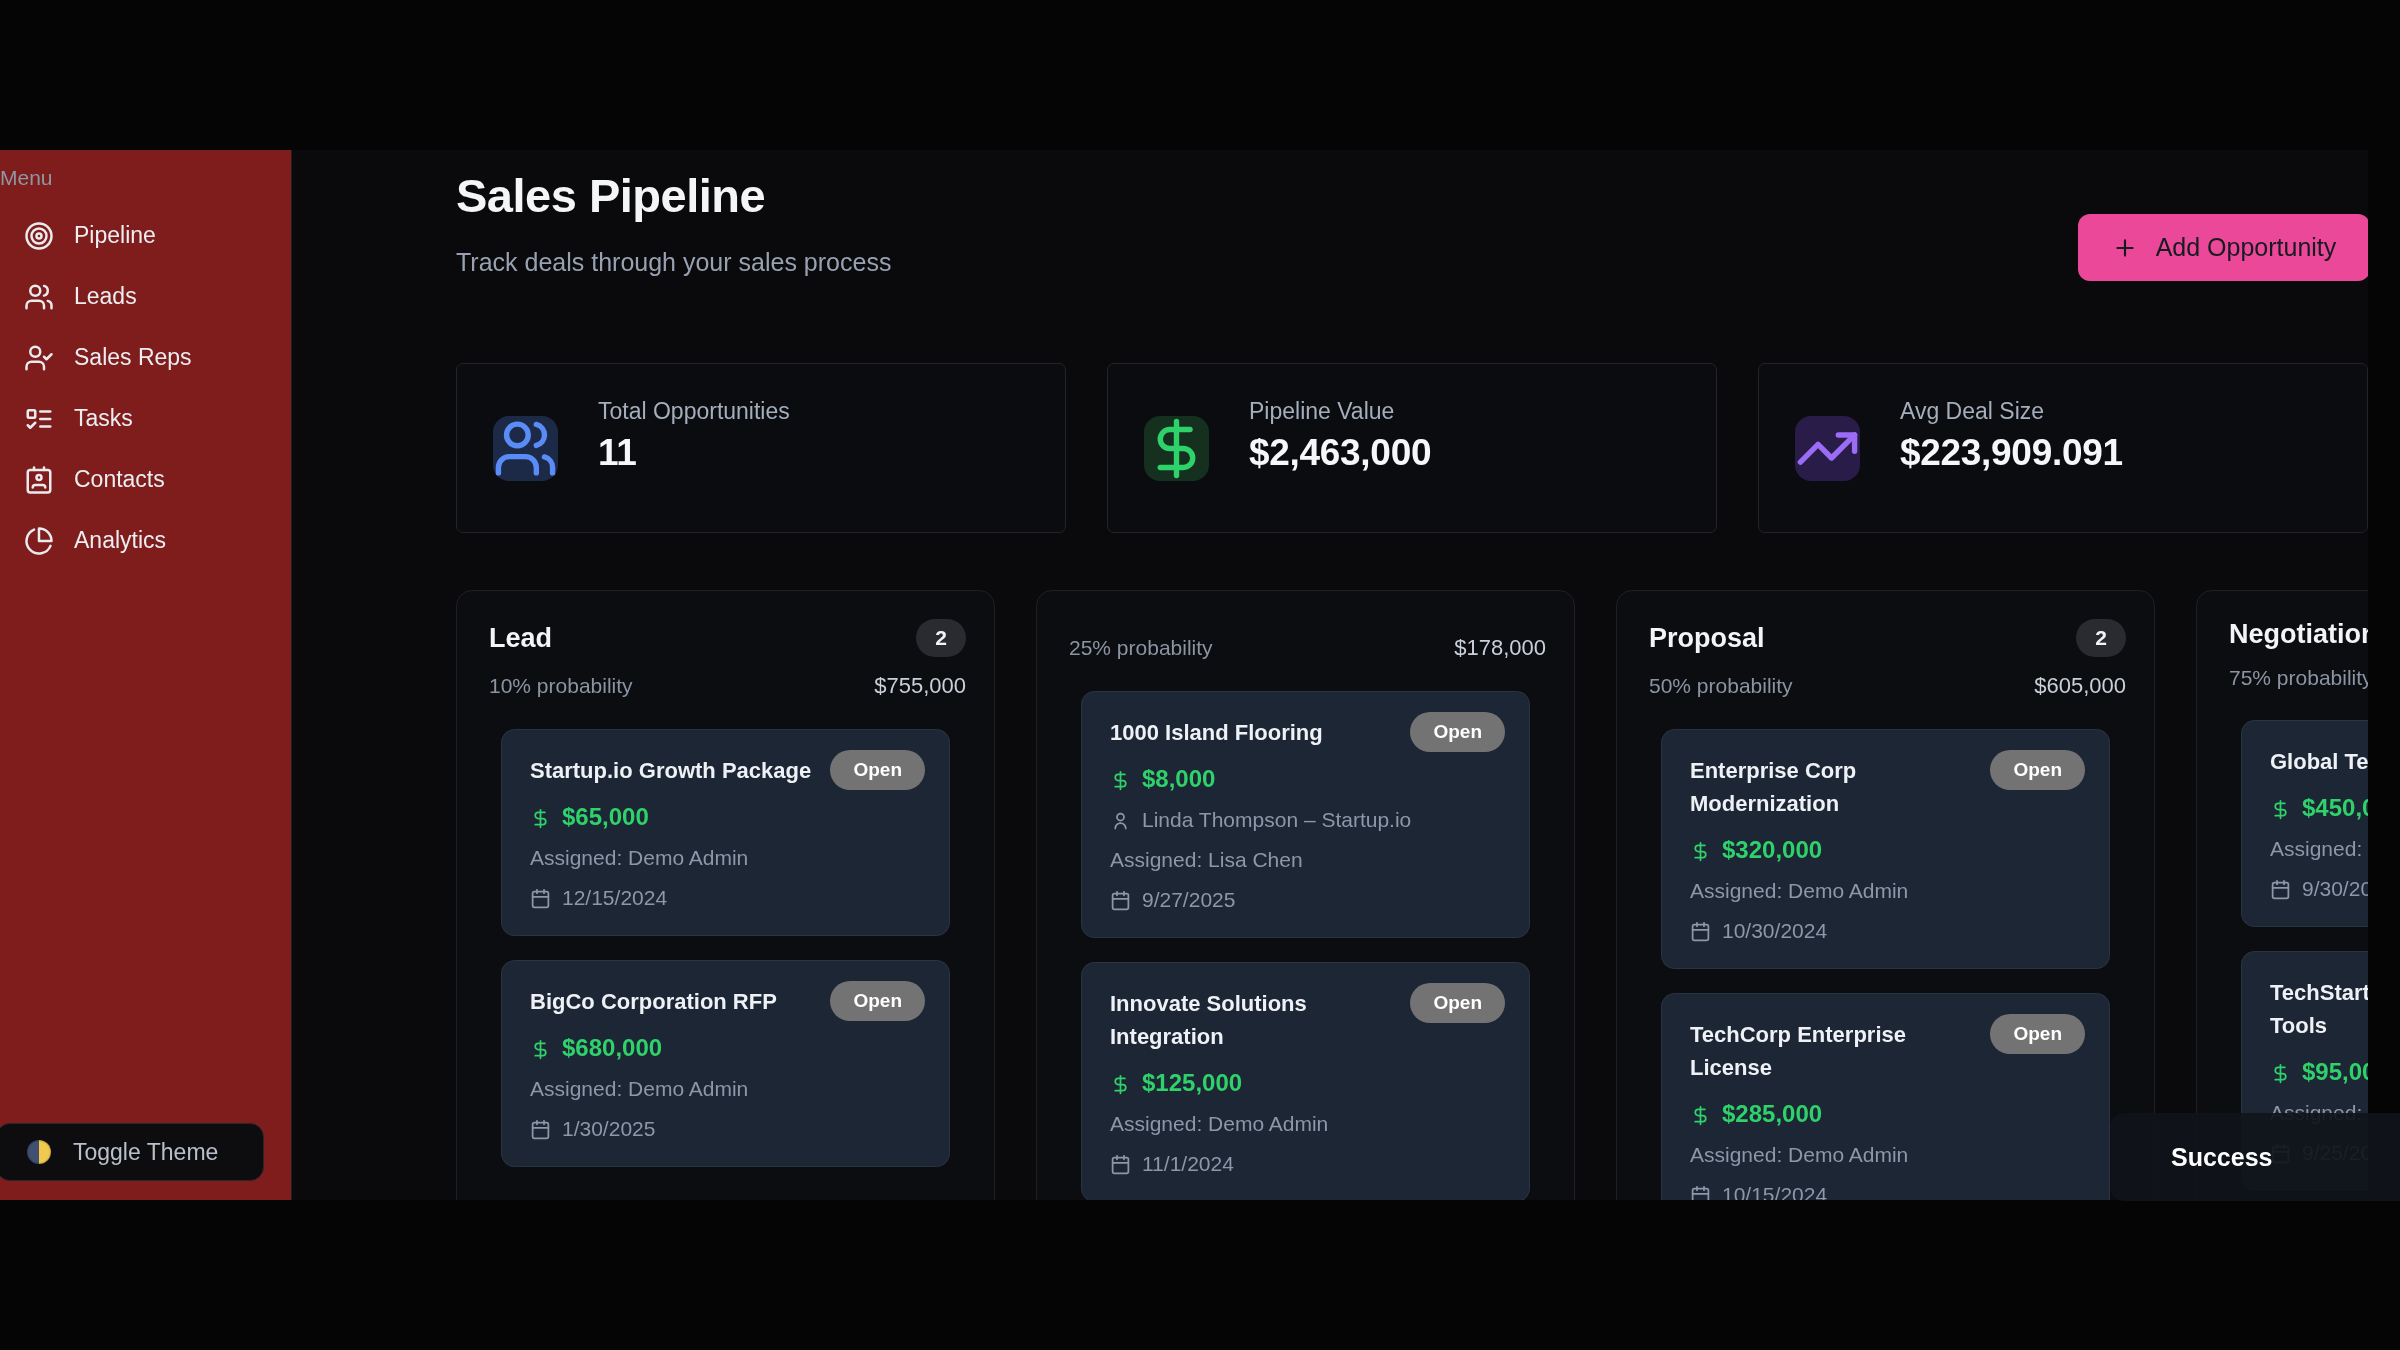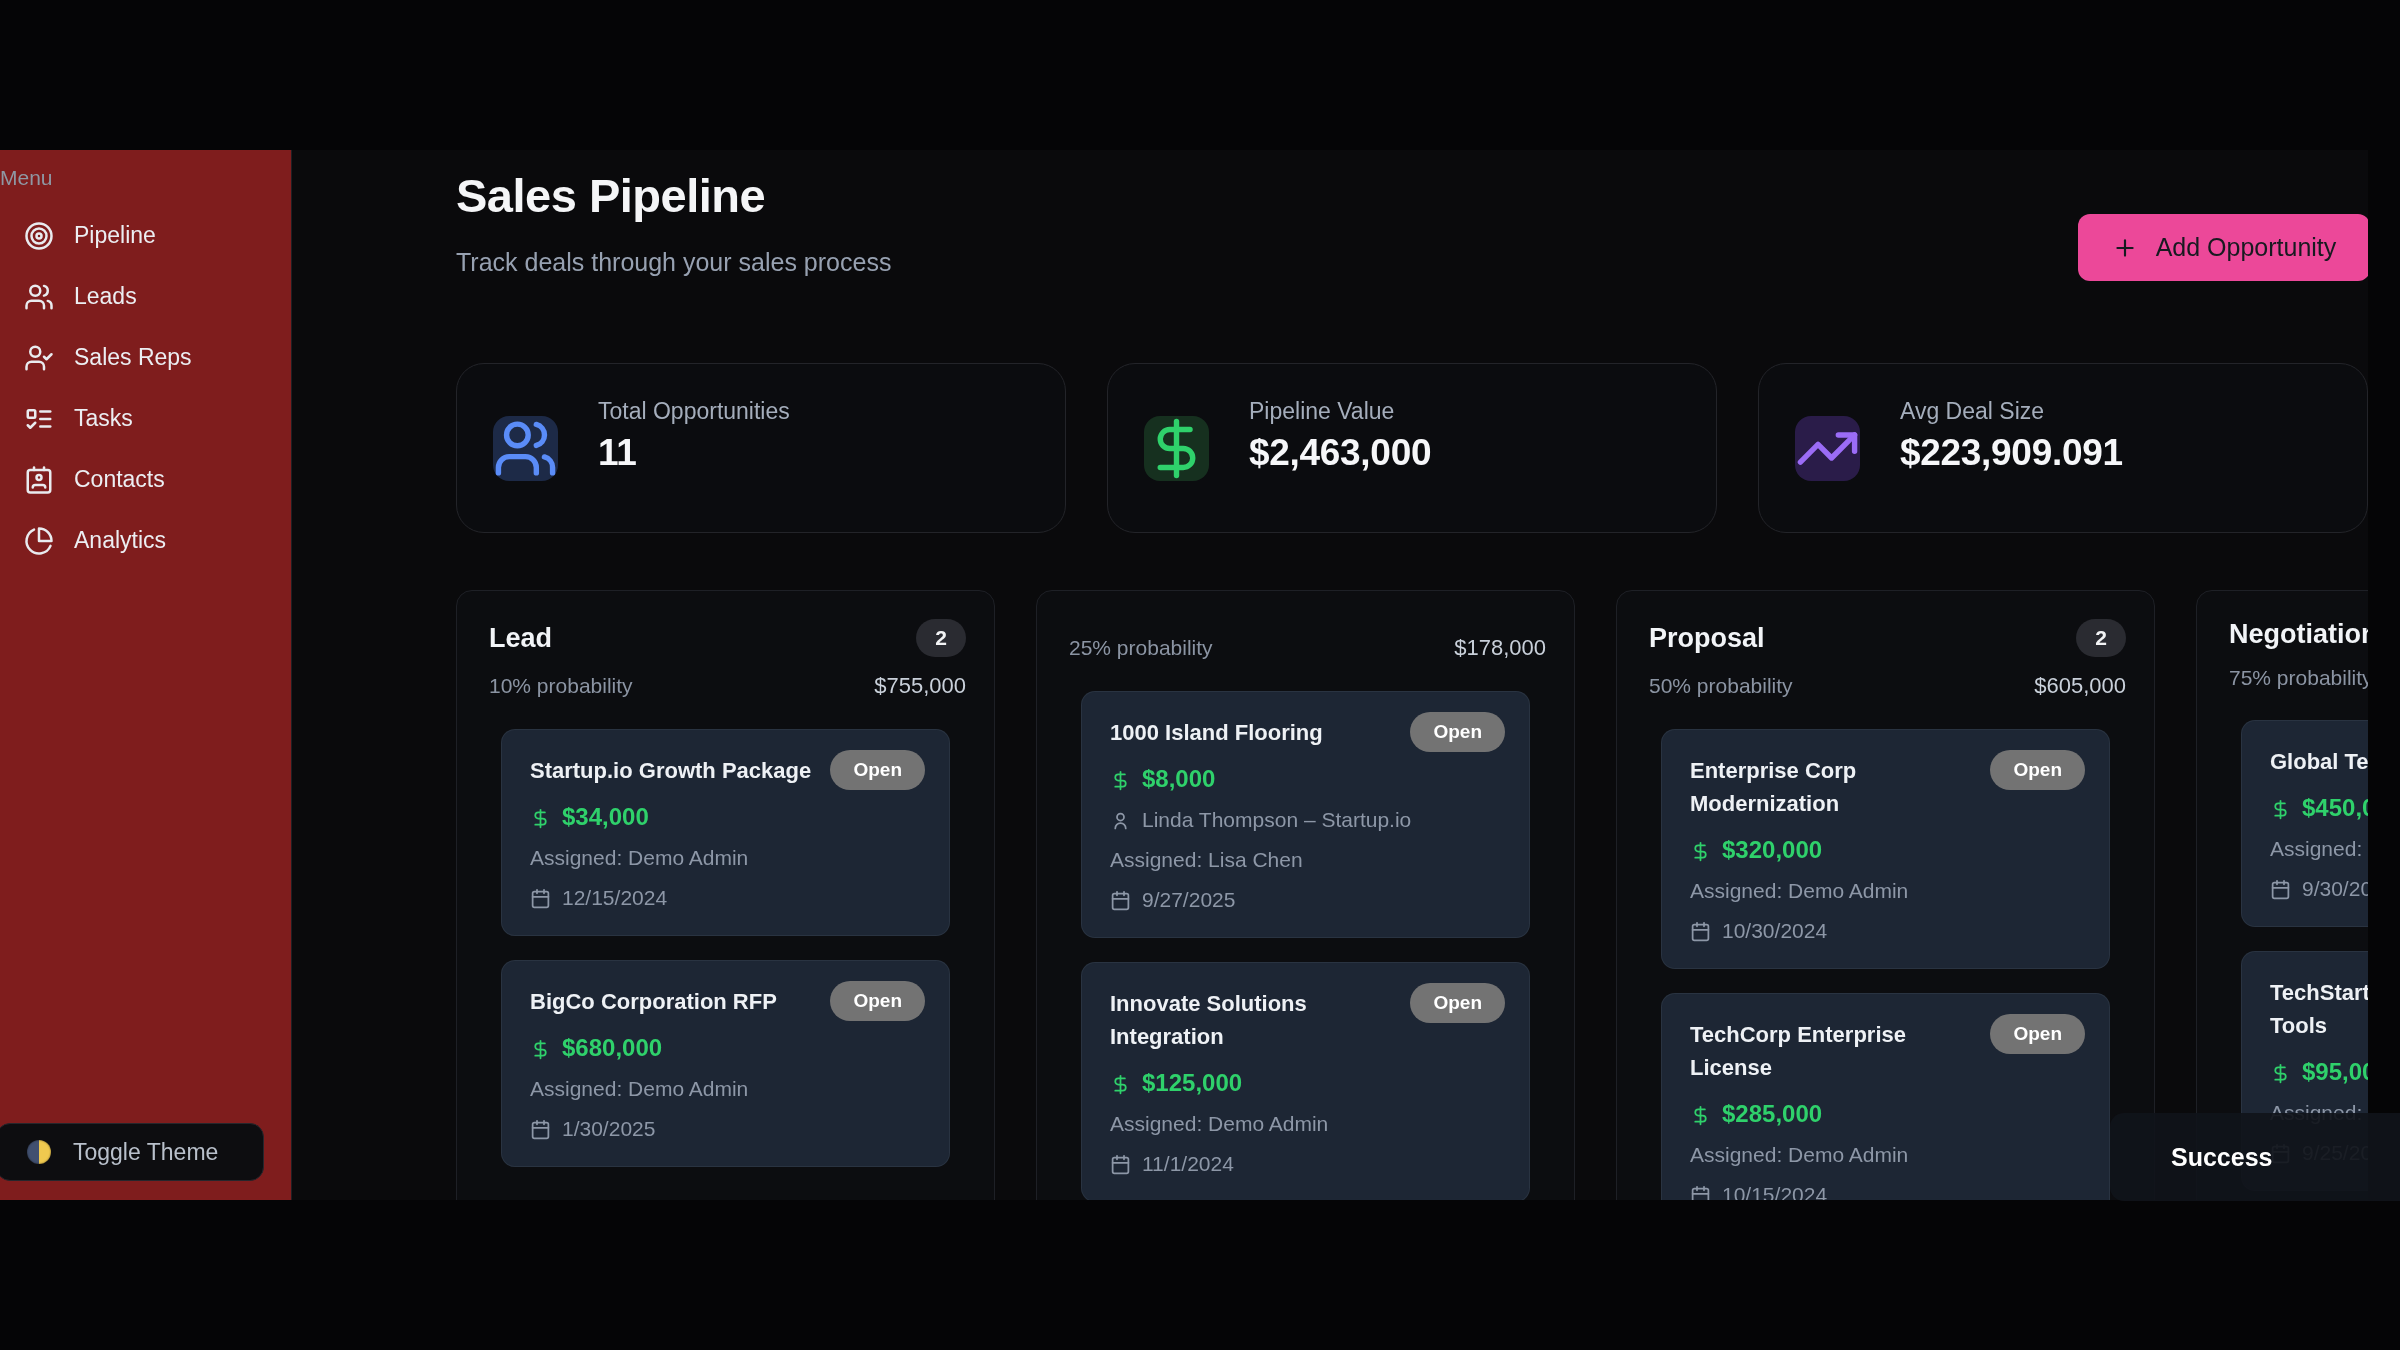--- a/index.html
+++ b/index.html
@@ -19,21 +19,21 @@
   .theme-btn{position:absolute;left:-4px;top:973px;width:268px;height:58px;border:1px solid #26262c;border-radius:14px;background:#0d0d10;display:flex;align-items:center;gap:22px;padding-left:30px;box-sizing:border-box;cursor:pointer;color:#b9c0cb;font-size:23px;}
   .moon{width:24px;height:24px;border-radius:50%;background:linear-gradient(90deg,#415070 50%,#f0c94f 50%);box-shadow:inset 0 0 2px rgba(0,0,0,.6);}
   
   .main{position:absolute;left:292px;top:0;width:2076px;height:1050px;overflow:hidden;}
   .page-title{position:absolute;left:164px;top:18px;font-size:47px;font-weight:bold;letter-spacing:-0.5px;color:#f4f5f7;}
   .page-sub{position:absolute;left:164px;top:98px;font-size:25px;color:#97a1b1;}
   .add-btn{position:absolute;left:1786px;top:64px;width:292px;height:67px;background:#ec4899;border:none;border-radius:12px;color:#171a20;font-size:25px;font-weight:400;display:flex;align-items:center;justify-content:center;gap:18px;cursor:pointer;}
   .add-btn .btn-ic{width:26px;height:26px;color:#171a20;}
   
   .stats{position:absolute;left:164px;top:213px;display:flex;gap:41px;}
-  .stat-card{width:610px;height:170px;background:#0b0c0f;border:1px solid #232429;border-radius:28px;position:relative;box-sizing:border-box;}
+  .stat-card{width:610px;height:170px;background:#0b0c0f;border:1px solid #232429;border-radius:7px;position:relative;box-sizing:border-box;}
   .stat-tile{position:absolute;left:36px;top:52px;width:65px;height:65px;border-radius:16px;display:flex;align-items:center;justify-content:center;}
   .stat-tile svg{width:32px;height:32px;}
   .stat-label{position:absolute;left:141px;top:34px;font-size:23px;color:#a5aebc;}
   .stat-value{position:absolute;left:141px;top:68px;font-size:37px;font-weight:bold;color:#f6f7f9;letter-spacing:-0.3px;}
   
   .board{position:absolute;left:164px;top:440px;display:flex;gap:41px;}
   .column{width:539px;flex:0 0 539px;background:#0c0d10;border:1px solid #1e2026;border-radius:16px;padding:28px 0 40px;box-sizing:border-box;height:780px;}
   .col-head{padding:0 28px 0 32px;}
   .col-title-row{display:flex;align-items:center;justify-content:space-between;}
   .col-title{font-size:27px;font-weight:bold;color:#f2f4f7;}
@@ -180,21 +180,21 @@
           </div>
           <div class="cards">
             <div class="card">
               <span class="badge-open">Open</span>
               <div class="card-title">Startup.io Growth Package</div>
               <div class="amount-row">
                 <span class="row-ic"><svg class="" viewBox="0 0 24 24" fill="none" stroke="currentColor" stroke-width="2" stroke-linecap="round" stroke-linejoin="round" style="width:100%;height:100%">
                     <line x1="12" x2="12" y1="2" y2="22"></line>
                     <path d="M17 5H9.5a3.5 3.5 0 0 0 0 7h5a3.5 3.5 0 0 1 0 7H6"></path>
                   </svg></span>
-                <span>$34,000</span>
+                <span>$65,000</span>
               </div>
               <div class="meta-row">
                 <span>Assigned: Demo Admin</span>
               </div>
               <div class="meta-row">
                 <span class="row-ic"><svg class="" viewBox="0 0 24 24" fill="none" stroke="currentColor" stroke-width="2" stroke-linecap="round" stroke-linejoin="round" style="width:100%;height:100%">
                     <path d="M8 2v4"></path>
                     <path d="M16 2v4"></path>
                     <rect x="3" y="4" width="18" height="18" rx="2"></rect>
                     <path d="M3 10h18"></path>

